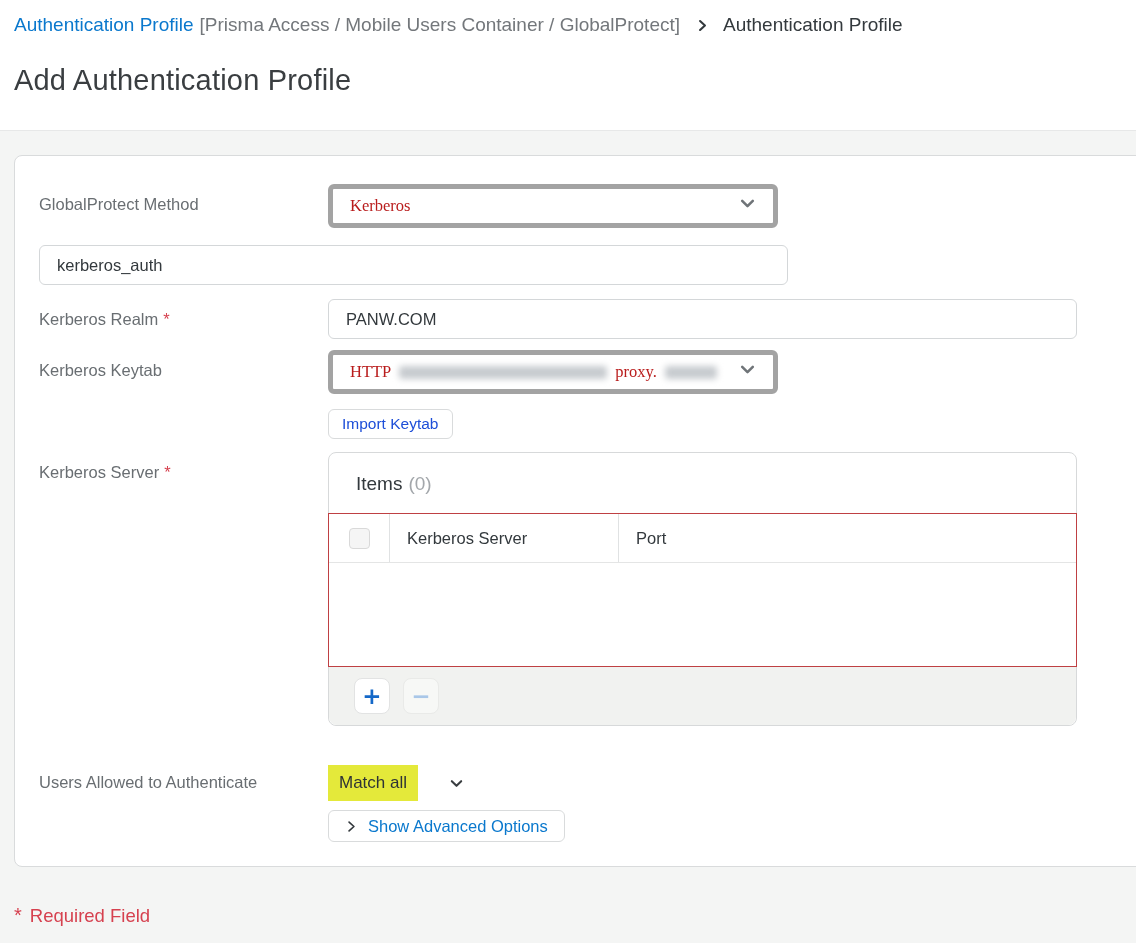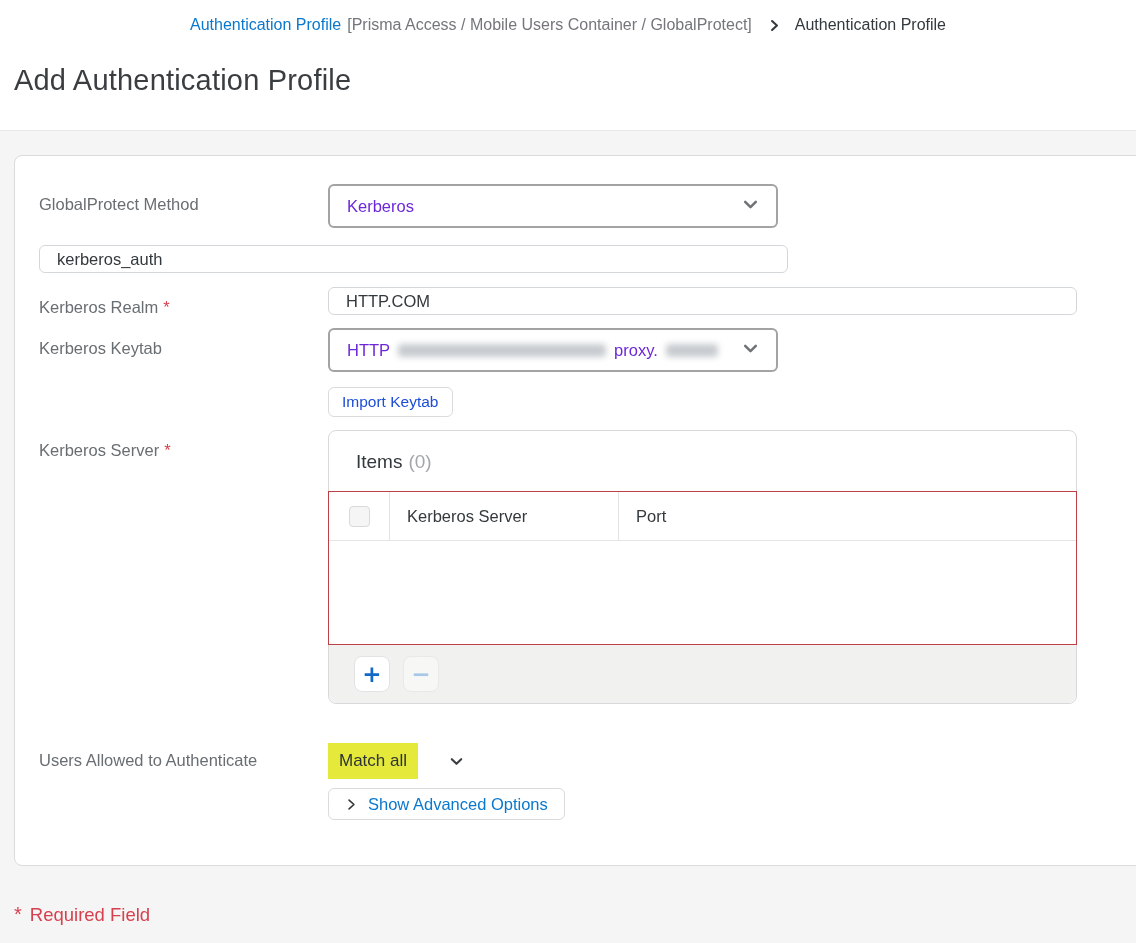--- a/index.html
+++ b/index.html
@@ -9,21 +9,21 @@
     font-family: "Liberation Sans", sans-serif;
     background: #ffffff; color: #33393d;
   }
 
   
   .top-header {
     height: 131px; background: #ffffff;
     padding: 15px 14px 0 14px;
     border-bottom: 1px solid #e7e8e8;
   }
-  .breadcrumb { display: flex; align-items: center; font-size: 16px; line-height: 20px; justify-content: center; }
+  .breadcrumb { display: flex; align-items: center; font-size: 19px; line-height: 20px; }
   .crumb-link { color: #0a78cd; cursor: pointer; }
   .crumb-context { color: #73777b; margin-left: 6px; }
   .crumb-sep { display: inline-flex; align-items: center; margin: 0 14px 0 16px; }
   .crumb-current { color: #33393d; }
   .page-title {
     margin-top: 29px; font-size: 29px; color: #3a3e41; font-weight: 400;
     letter-spacing: 0.2px;
   }
 
   
@@ -39,26 +39,26 @@
 
   .form-row { display: flex; align-items: flex-start; }
   .field-label {
     width: 289px; flex: none; padding-top: 11px;
     font-size: 16.5px; color: #696e72;
   }
   .req-mark { color: #d6414f; margin-left: 5px; }
 
   .select-box {
     width: 450px; height: 44px; background: #fff;
-    border: 2px solid #a3a3a3; border-radius: 6px;
+    border: 5px solid #a3a3a3; border-radius: 6px;
     display: flex; align-items: center; justify-content: space-between;
-    padding: 0 17px; font-size: 16.5px; color: #6d28d9; cursor: pointer;
+    padding: 0 17px; font-size: 16.5px; color: #b91c1c; cursor: pointer; font-family: Liberation Serif, serif;
   }
   .text-input {
-    width: 749px; height: 28px; background: #fff;
+    width: 749px; height: 40px; background: #fff;
     border: 1px solid #d4d7d9; border-radius: 6px;
     display: flex; align-items: center;
     padding: 0 17px; font-size: 16.5px; color: #33393d;
   }
   .select-value { display: flex; align-items: center; }
   .blur-chunk {
     display: inline-block; height: 13px; border-radius: 3px;
     background: #c7cbcf; filter: blur(3px); margin: 0 8px;
   }
   .blur-mid { width: 208px; }
@@ -170,21 +170,21 @@
       <div class="text-input">
         <span>kerberos_auth</span>
       </div>
     </div>
 
     <div class="form-row mb11">
       <div class="field-label">
         <span>Kerberos Realm</span><span class="req-mark">*</span>
       </div>
       <div class="text-input">
-        <span>HTTP.COM</span>
+        <span>PANW.COM</span>
       </div>
     </div>
 
     <div class="form-row">
       <div class="field-label">
         <span>Kerberos Keytab</span>
       </div>
       <div>
         <div class="select-box">
           <span class="select-value">

